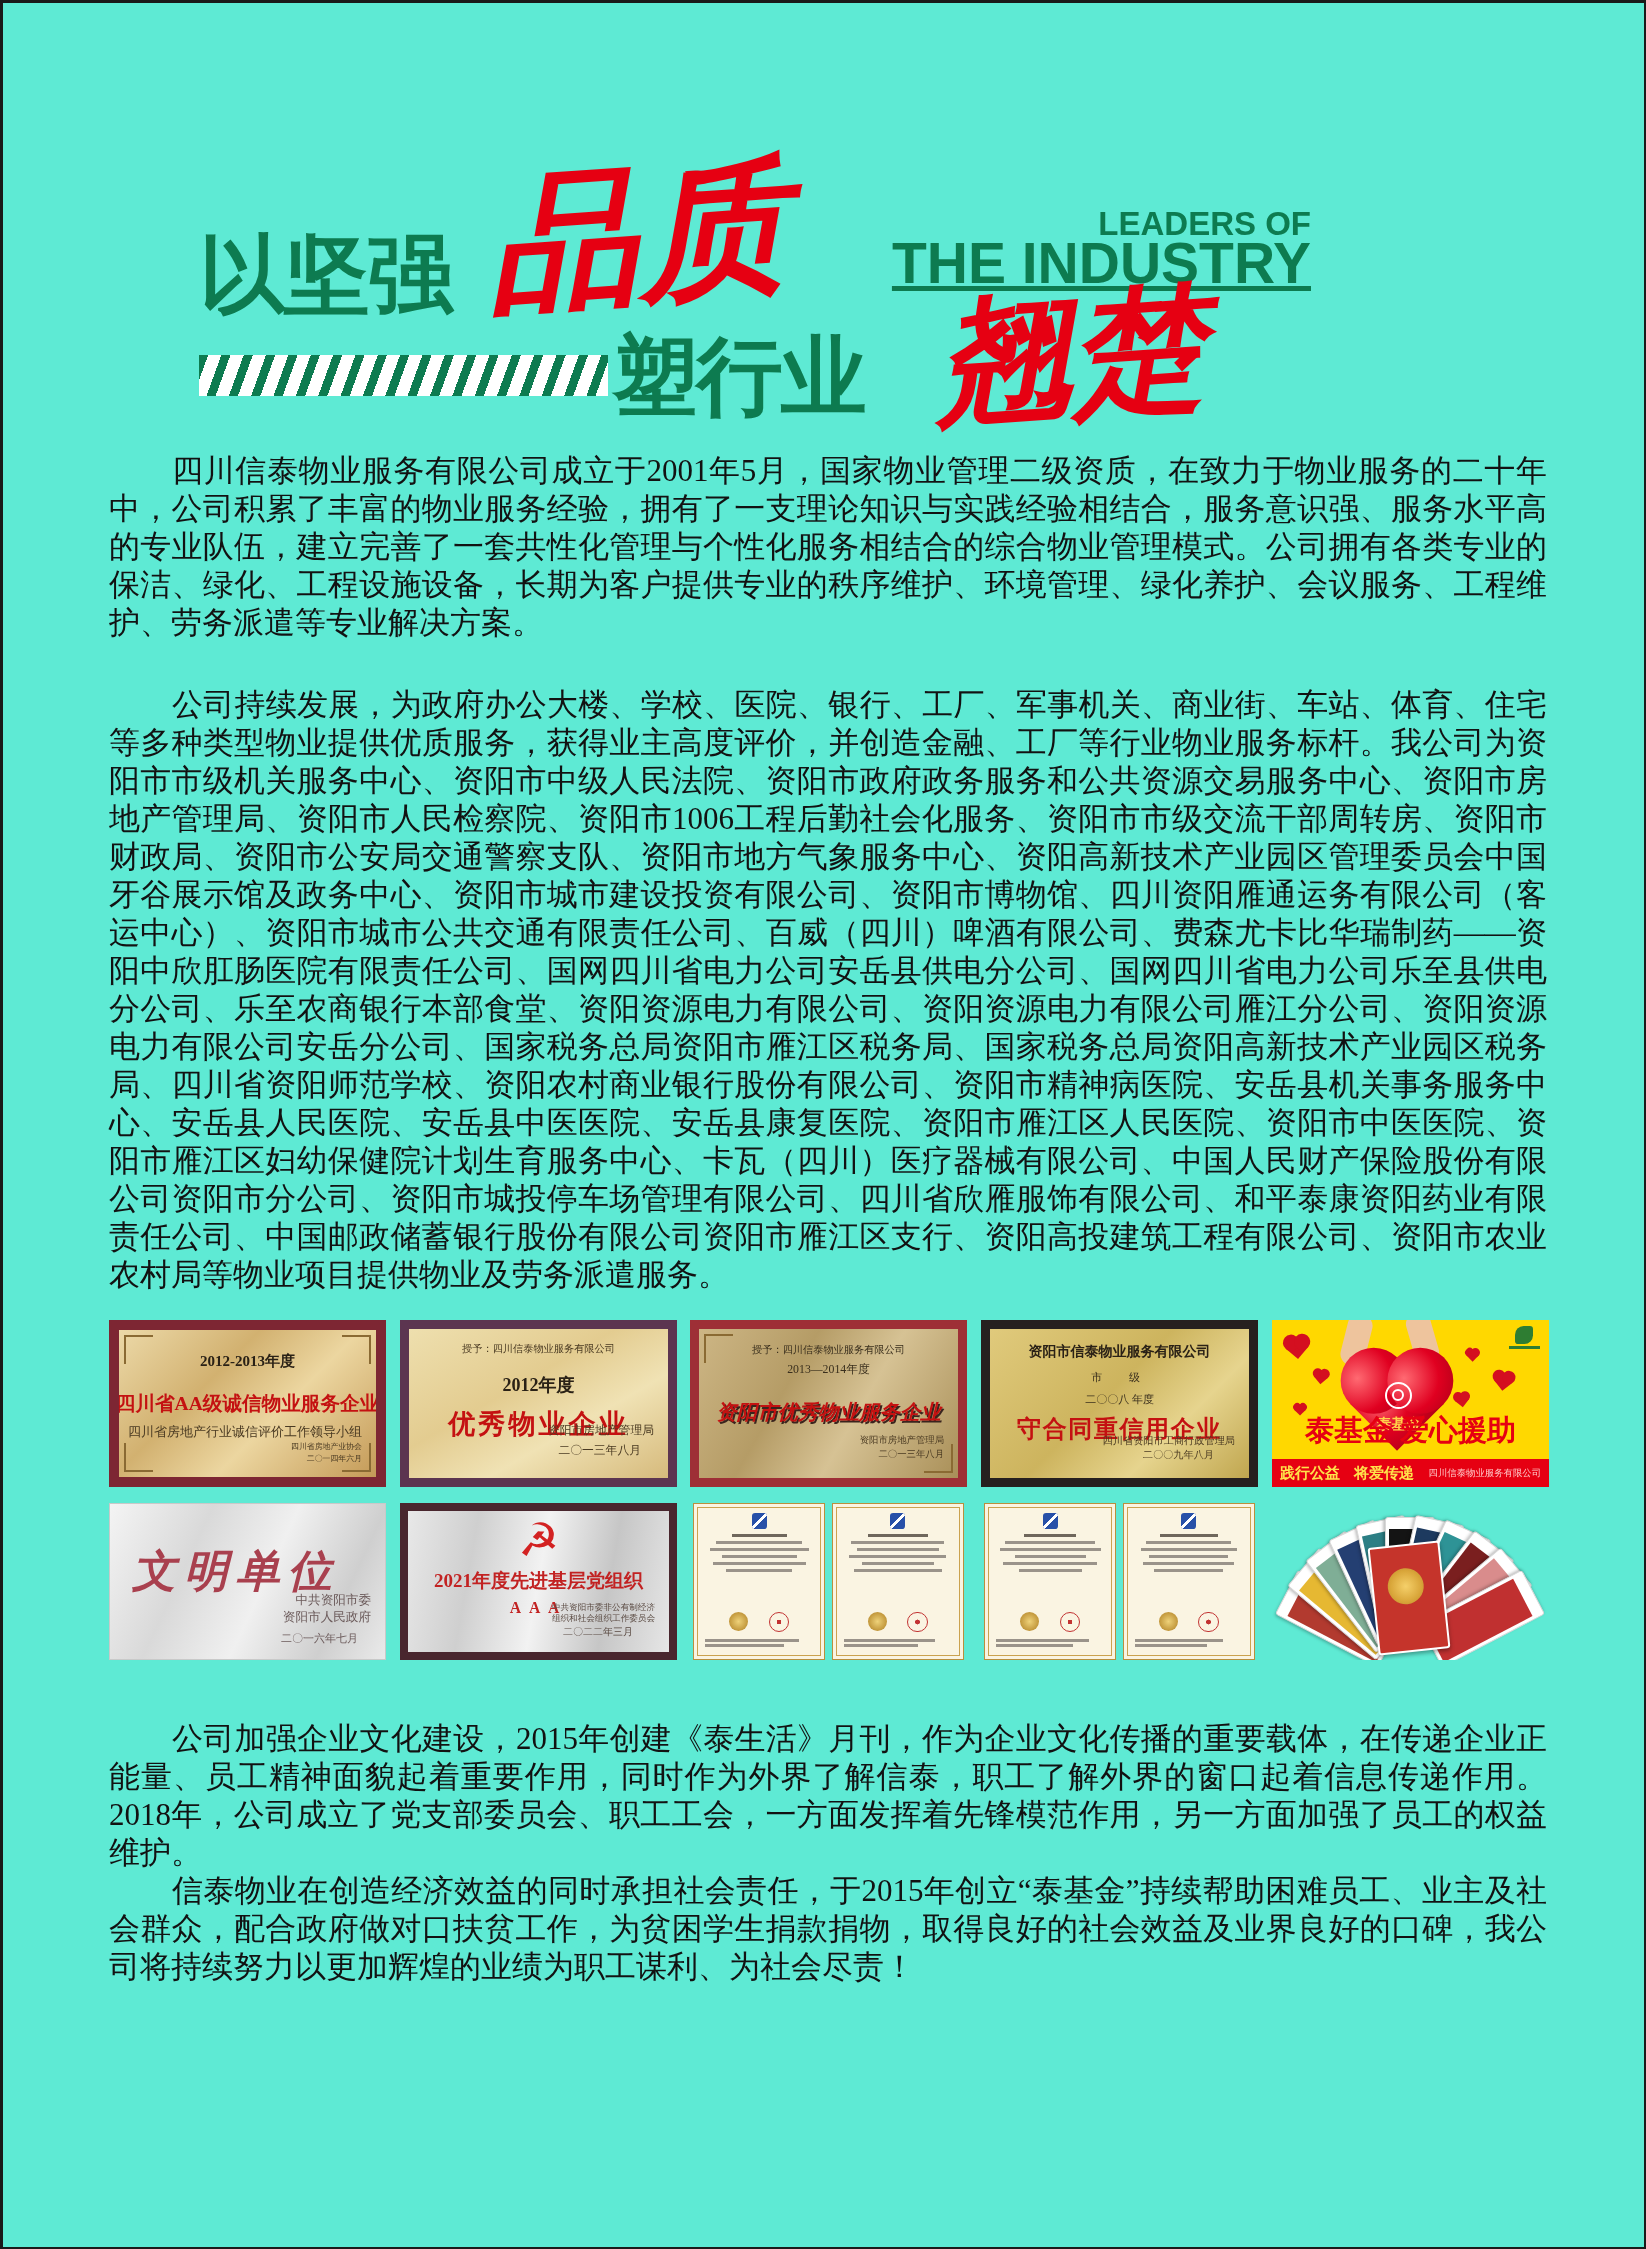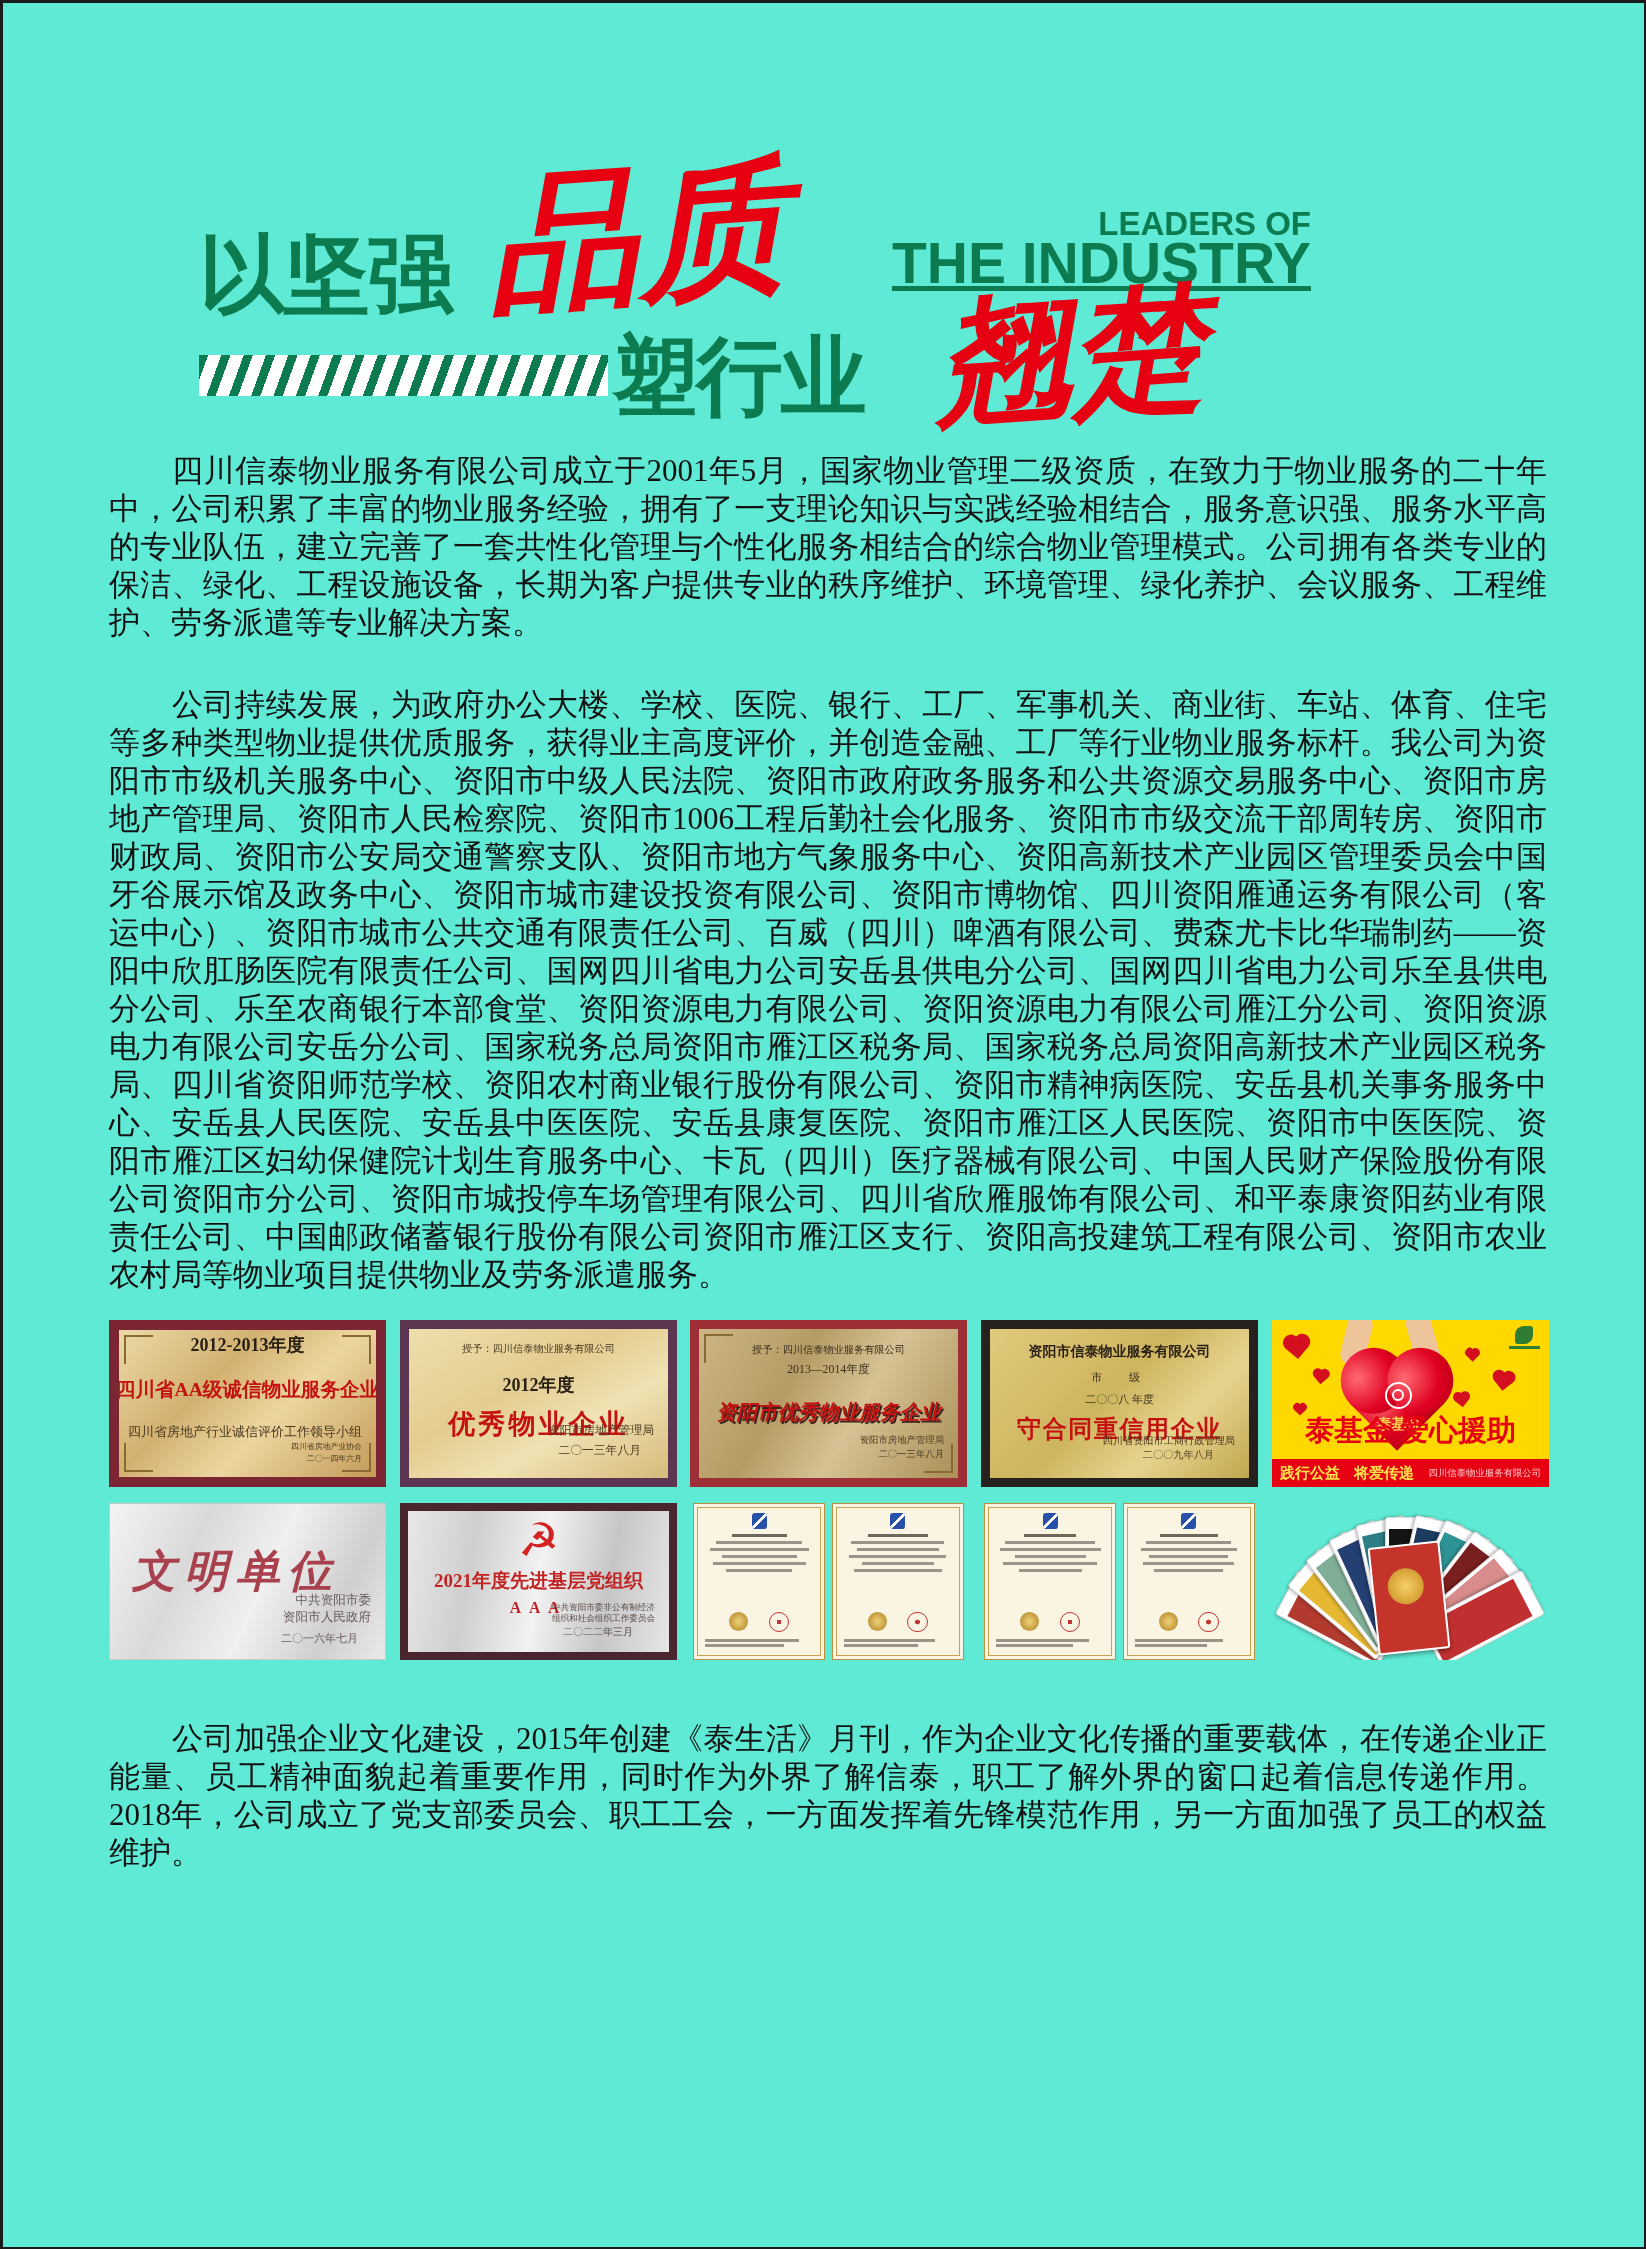--- a/index.html
+++ b/index.html
@@ -136,21 +136,21 @@
   <div class="para" style="top:683px;">
     <p>公司持续发展，为政府办公大楼、学校、医院、银行、工厂、军事机关、商业街、车站、体育、住宅等多种类型物业提供优质服务，获得业主高度评价，并创造金融、工厂等行业物业服务标杆。我公司为资阳市市级机关服务中心、资阳市中级人民法院、资阳市政府政务服务和公共资源交易服务中心、资阳市房地产管理局、资阳市人民检察院、资阳市1006工程后勤社会化服务、资阳市市级交流干部周转房、资阳市财政局、资阳市公安局交通警察支队、资阳市地方气象服务中心、资阳高新技术产业园区管理委员会中国牙谷展示馆及政务中心、资阳市城市建设投资有限公司、资阳市博物馆、四川资阳雁通运务有限公司（客运中心）、资阳市城市公共交通有限责任公司、百威（四川）啤酒有限公司、费森尤卡比华瑞制药——资阳中欣肛肠医院有限责任公司、国网四川省电力公司安岳县供电分公司、国网四川省电力公司乐至县供电分公司、乐至农商银行本部食堂、资阳资源电力有限公司、资阳资源电力有限公司雁江分公司、资阳资源电力有限公司安岳分公司、国家税务总局资阳市雁江区税务局、国家税务总局资阳高新技术产业园区税务局、四川省资阳师范学校、资阳农村商业银行股份有限公司、资阳市精神病医院、安岳县机关事务服务中心、安岳县人民医院、安岳县中医医院、安岳县康复医院、资阳市雁江区人民医院、资阳市中医医院、资阳市雁江区妇幼保健院计划生育服务中心、卡瓦（四川）医疗器械有限公司、中国人民财产保险股份有限公司资阳市分公司、资阳市城投停车场管理有限公司、四川省欣雁服饰有限公司、和平泰康资阳药业有限责任公司、中国邮政储蓄银行股份有限公司资阳市雁江区支行、资阳高投建筑工程有限公司、资阳市农业农村局等物业项目提供物业及劳务派遣服务。</p>
   </div>
 
   <div class="cell r1 c0">
     <div class="plaque gold-a frame-maroon">
       <span class="corner tl"></span>
       <span class="corner tr"></span>
       <span class="corner bl"></span>
       <span class="corner br"></span>
-      <div style="margin-top:3px;font-size:18px;color:#2a2116;font-weight:bold;">2012-2013年度</div>
+      <div style="margin-top:22px;font-size:15px;color:#2a2116;font-weight:bold;">2012-2013年度</div>
       <div class="award-title" style="font-size:19.6px;margin-top:19px;">四川省AA级诚信物业服务企业</div>
       <div class="award-org" style="bottom:36px;font-size:13px;">四川省房地产行业诚信评价工作领导小组</div>
       <div class="award-org" style="bottom:25px;font-size:7.9px;">四川省房地产业协会</div>
       <div class="award-org" style="bottom:12.6px;font-size:7.9px;">二〇一四年六月</div>
     </div>
   </div>
 
   <div class="cell r1 c1">
     <div class="plaque gold-b frame-plum">
       <div style="margin-top:12.6px;font-size:10.2px;color:#4a3a22;">授予：四川信泰物业服务有限公司</div>
@@ -348,16 +348,17 @@
         </div>
         <div class="fan-cover" style="transform: rotate(62.5deg);">
           <div class="cv" style="background: rgb(192, 48, 48);"></div>
         </div>
         <div class="fan-front" style="background: rgb(197, 52, 43);"></div>
       </div>
   </div>
 
   <div class="para" style="top:1717px;">
     <p>公司加强企业文化建设，2015年创建《泰生活》月刊，作为企业文化传播的重要载体，在传递企业正能量、员工精神面貌起着重要作用，同时作为外界了解信泰，职工了解外界的窗口起着信息传递作用。2018年，公司成立了党支部委员会、职工工会，一方面发挥着先锋模范作用，另一方面加强了员工的权益维护。</p>
+    <p>信泰物业在创造经济效益的同时承担社会责任，于2015年创立“泰基金”持续帮助困难员工、业主及社会群众，配合政府做对口扶贫工作，为贫困学生捐款捐物，取得良好的社会效益及业界良好的口碑，我公司将持续努力以更加辉煌的业绩为职工谋利、为社会尽责！</p>
   </div>
 
 </div>
 
 
 </body></html>

